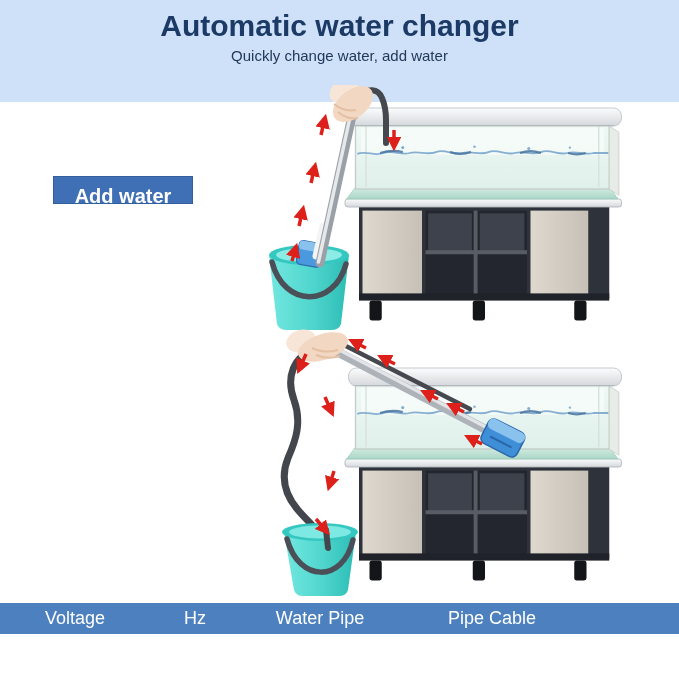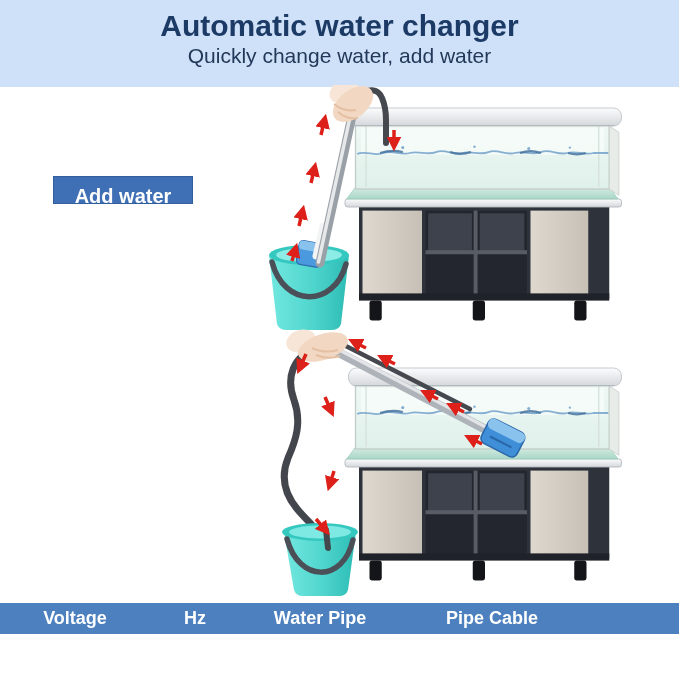--- a/index.html
+++ b/index.html
@@ -4,32 +4,32 @@
 <style>
   html,body{margin:0;padding:0;background:#ffffff;}
   .page{
     position:relative;
     width:679px;height:679px;
     overflow:hidden;
     background:#ffffff;
     font-family:"Liberation Sans","DejaVu Sans",sans-serif;
   }
   .banner{
-    position:absolute;left:0;top:0;width:679px;height:87px;
+    position:absolute;left:0;top:0;width:679px;height:102px;
     background:var(--banner-bg,#cfe1f8);
     text-align:center;
   }
   .banner h1{
     margin:10px 0 2px 0;
     font-size:30px;line-height:32px;font-weight:bold;
     color:var(--title-color,#1c3a66);
   }
   .banner h2{
     margin:0;
-    font-size:21px;line-height:24px;font-weight:400;
+    font-size:15px;line-height:24px;font-weight:400;
     color:var(--subtitle-color,#22395a);
   }
   .illustration-svg{
     position:absolute;left:0;top:85px;width:679px;height:518px;
   }
   .badge{
     position:absolute;
     height:28px;line-height:41px;
     background:var(--badge-bg,#3f6fb4);
     color:var(--badge-text,#ffffff);
@@ -39,21 +39,21 @@
   }
   .badge.add-water{left:53px;top:176px;width:140px;}
   .badge.water-change{left:48px;top:438px;width:153px;}
   .spec{
     position:absolute;left:0;top:603px;width:679px;height:76px;
   }
   .spec .thead{
     display:flex;height:31px;
     background:var(--table-header-bg,#4d80bf);
     color:var(--table-header-text,#ffffff);
-    font-weight:bold;font-size:18px;line-height:31px;
+    font-weight:normal;font-size:18px;line-height:31px;
   }
   .spec .trow{
     display:flex;height:45px;
     background:var(--table-row-bg,#d3e2f6);
     color:var(--table-row-text,#3a4350);
     font-size:17px;line-height:45px;
   }
   .spec .cell{text-align:center;}
   .c0{width:150px;} .c1{width:90px;} .c2{width:95px;} .c3{width:160px;} .c4{width:184px;}
 </style>

